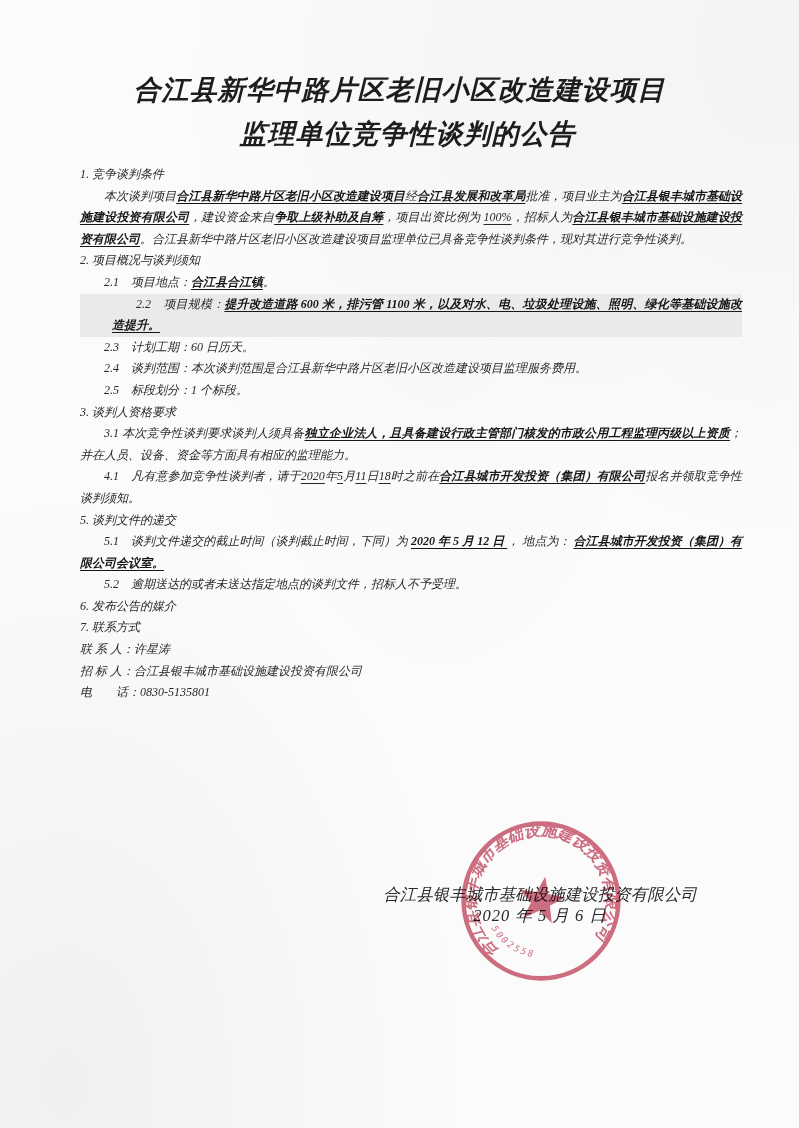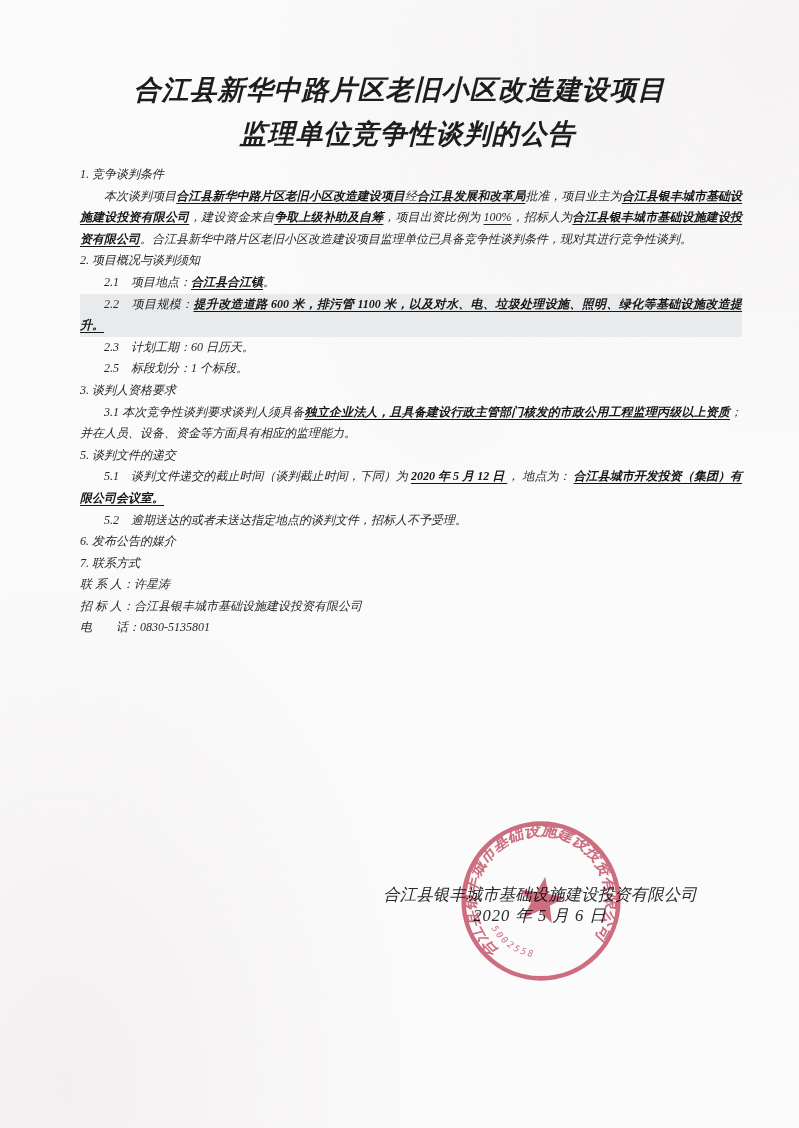--- a/index.html
+++ b/index.html
@@ -31,21 +31,21 @@
   .doc-body{
     position:absolute;
     left:80px;top:164px;width:662px;
     font-size:12px;
     line-height:21.6px;
     text-align:justify;
     word-break:break-word;
   }
   .block{margin:0;}
   .block.para,.block.sub{text-indent:2em;}
-  .block.highlight{background:var(--highlight,#e8eaec);}
+  .block.highlight{background:var(--highlight,#e8eaec);padding-left:32px;}
   .seg.u{text-decoration:underline;text-underline-offset:3px;text-decoration-thickness:1.3px;}
   .seg.b{font-weight:700;color:#161616;}
   .signature{
     position:absolute;left:378px;top:884px;width:324px;
     text-align:center;
     font-size:16.5px;line-height:21px;
     color:#2a2a2a;
   }
   .signature .sig-date{letter-spacing:1px;}
   .seal{
@@ -63,23 +63,25 @@
   <div class="title l1">合江县新华中路片区老旧小区改造建设项目</div>
   <div class="title l2">监理单位竞争性谈判的公告</div>
 
   <div class="doc-body">
       <div class="block heading"><span class="seg">1. 竞争谈判条件</span></div>
       <div class="block para"><span class="seg">本次谈判项目</span><span class="seg u b">合江县新华中路片区老旧小区改造建设项目</span><span class="seg u">经</span><span class="seg u b">合江县发展和改革局</span><span class="seg">批准，项目业主为</span><span class="seg u b">合江县银丰城市基础设施建设投资有限公司</span><span class="seg">，建设资金来自</span><span class="seg u b">争取上级补助及自筹</span><span class="seg">，项目出资比例为 </span><span class="seg u">100%</span><span class="seg">，招标人为</span><span class="seg u b">合江县银丰城市基础设施建设投资有限公司</span><span class="seg">。合江县新华中路片区老旧小区改造建设项目监理单位已具备竞争性谈判条件，现对其进行竞争性谈判。</span></div>
       <div class="block heading"><span class="seg">2. 项目概况与谈判须知</span></div>
       <div class="block sub"><span class="seg">2.1　项目地点：</span><span class="seg u b">合江县合江镇</span><span class="seg">。</span></div>
       <div class="block sub highlight"><span class="seg">2.2　项目规模：</span><span class="seg u b">提升改造道路 600 米，排污管 1100 米，以及对水、电、垃圾处理设施、照明、绿化等基础设施改造提升。</span></div>
       <div class="block sub"><span class="seg">2.3　计划工期：60 日历天。</span></div>
+      <div class="block sub"><span class="seg">2.4　谈判范围：本次谈判范围是合江县新华中路片区老旧小区改造建设项目监理服务费用。</span></div>
       <div class="block sub"><span class="seg">2.5　标段划分：1 个标段。</span></div>
       <div class="block heading"><span class="seg">3. 谈判人资格要求</span></div>
       <div class="block sub"><span class="seg">3.1 本次竞争性谈判要求谈判人须具备</span><span class="seg u b">独立企业法人，且具备建设行政主管部门核发的市政公用工程监理丙级以上资质</span><span class="seg">；并在人员、设备、资金等方面具有相应的监理能力。</span></div>
+      <div class="block sub"><span class="seg">4.1　凡有意参加竞争性谈判者，请于</span><span class="seg u">2020</span><span class="seg">年</span><span class="seg u">5</span><span class="seg">月</span><span class="seg u">11</span><span class="seg">日</span><span class="seg u">18</span><span class="seg">时之前在</span><span class="seg u b">合江县城市开发投资（集团）有限公司</span><span class="seg">报名并领取竞争性谈判须知。</span></div>
       <div class="block heading"><span class="seg">5. 谈判文件的递交</span></div>
       <div class="block sub"><span class="seg">5.1　谈判文件递交的截止时间（谈判截止时间，下同）为 </span><span class="seg u b">2020 年 5 月 12 日 </span><span class="seg">， 地点为： </span><span class="seg u b">合江县城市开发投资（集团）有限公司会议室。</span></div>
       <div class="block sub"><span class="seg">5.2　逾期送达的或者未送达指定地点的谈判文件，招标人不予受理。</span></div>
       <div class="block heading"><span class="seg">6. 发布公告的媒介</span></div>
       <div class="block heading"><span class="seg">7. 联系方式</span></div>
       <div class="block contact"><span class="seg">联 系 人：许星涛</span></div>
       <div class="block contact"><span class="seg">招 标 人：合江县银丰城市基础设施建设投资有限公司</span></div>
       <div class="block contact"><span class="seg">电　　话：0830-5135801</span></div>
     </div>
 

